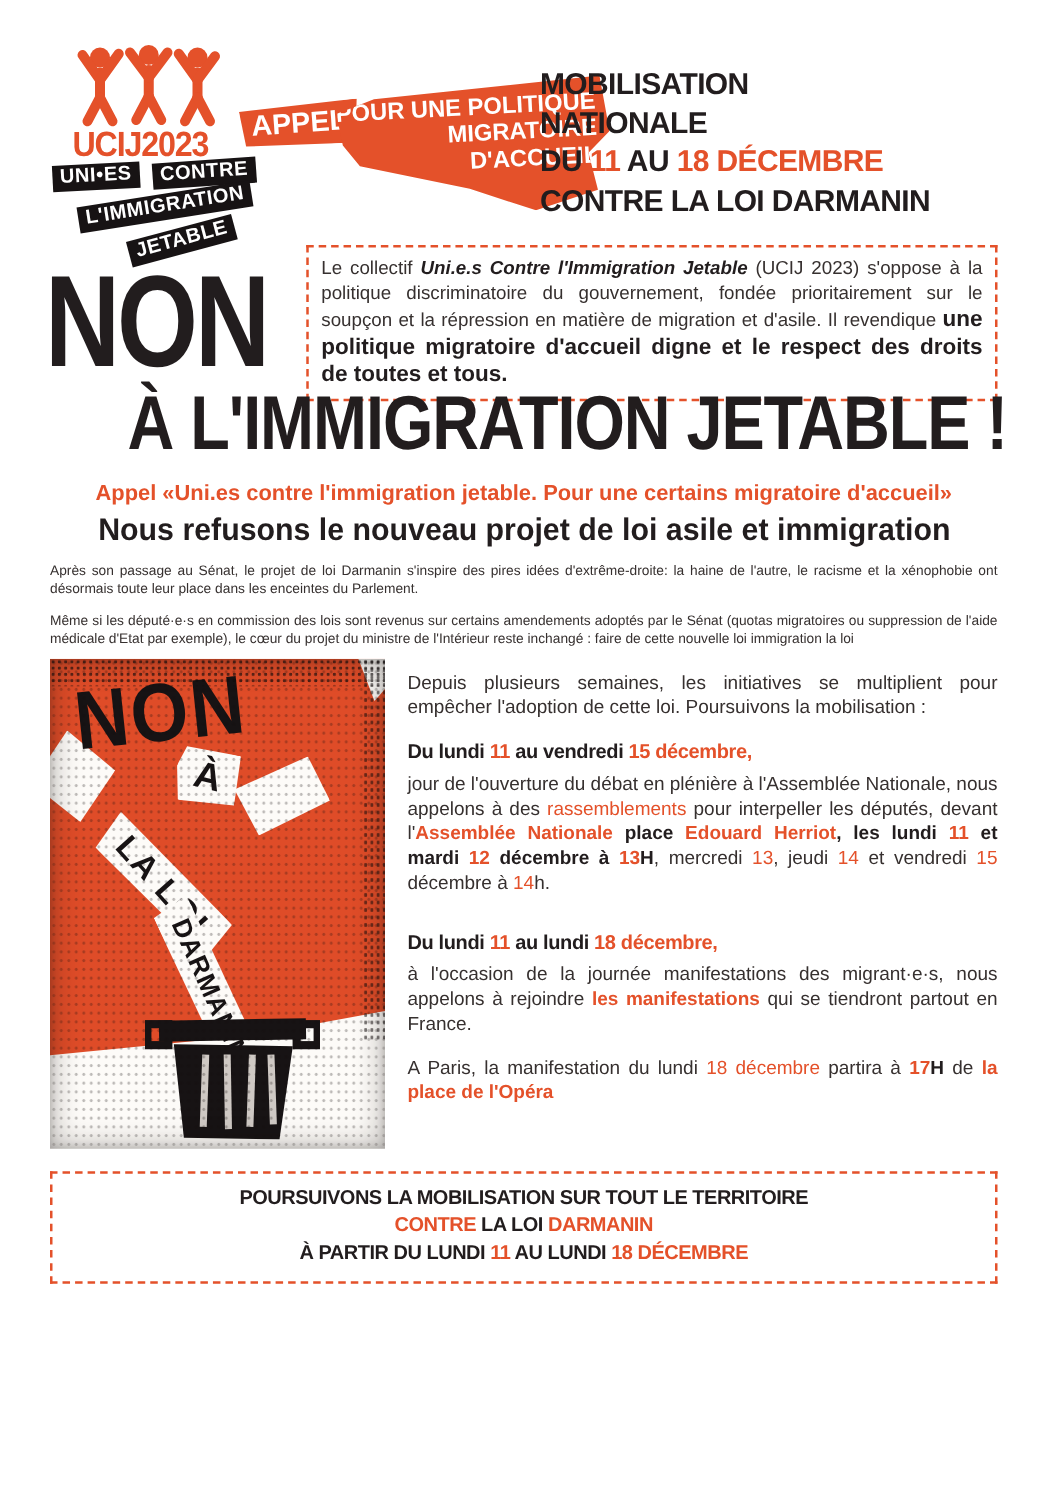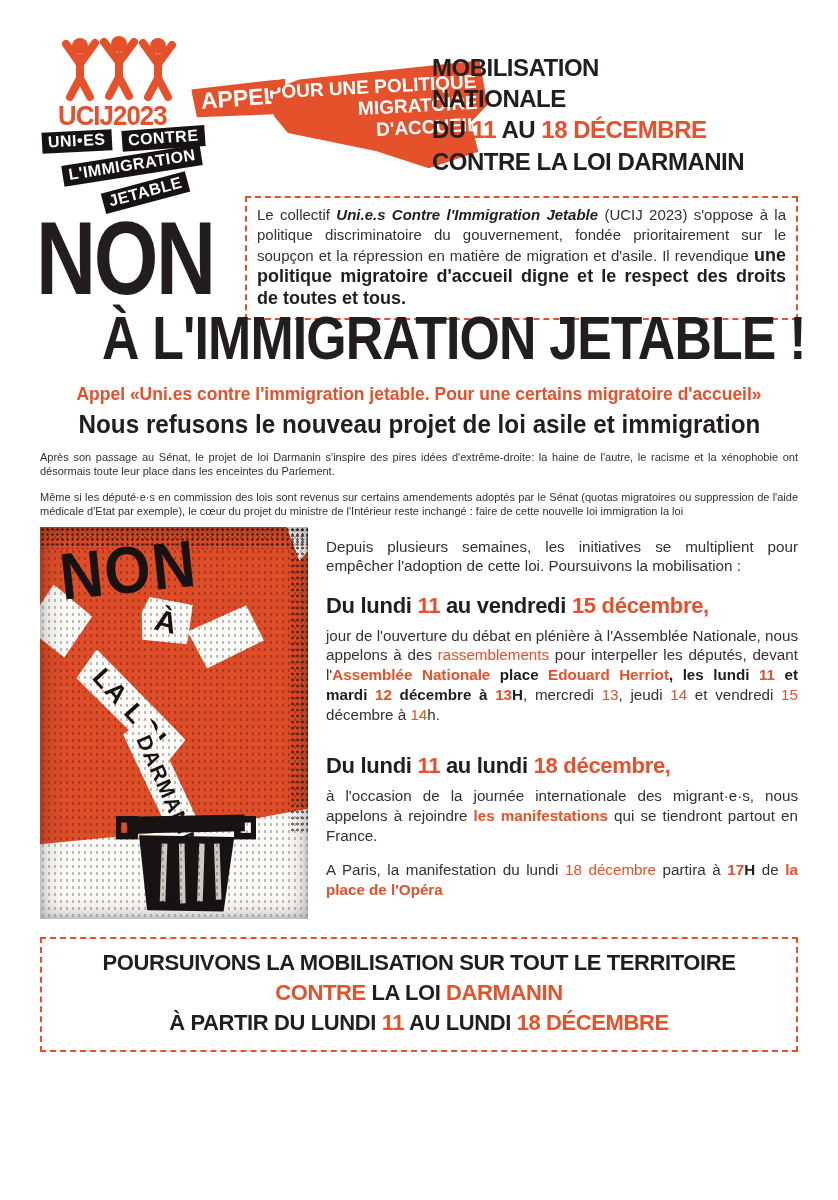--- a/index.html
+++ b/index.html
@@ -90,34 +90,34 @@
         background-size:6px 7px;
         box-shadow:inset 0 0 24px rgba(20,14,12,.7),inset 0 0 7px rgba(20,14,12,.5);}
   .grunge-top{position:absolute;left:0;top:0;right:0;height:22px;pointer-events:none;opacity:.8;
         background-image:radial-gradient(rgba(17,12,12,.8) 1.1px,transparent 1.5px);background-size:5px 5px;}
   .grunge-right{position:absolute;right:0;top:0;width:18px;height:78%;pointer-events:none;opacity:.7;
         background-image:radial-gradient(rgba(17,12,12,.8) 1.1px,transparent 1.5px);background-size:5px 6px;}
 
   .rightcol{flex:1;min-width:0;font-size:15.2px;line-height:1.3;color:var(--body);}
   .quote{font-style:italic;text-align:justify;}
   .depuis{margin-top:10px;text-align:justify;}
-  .rsub{margin-top:16px;font-size:22px;font-weight:700;color:var(--ink);white-space:nowrap;letter-spacing:-.3px;}
+  .rsub{margin-top:16px;font-size:16px;font-weight:700;color:var(--ink);white-space:nowrap;letter-spacing:-.3px;}
   .rpara{margin-top:5px;text-align:justify;}
   .rpara-gap{margin-top:15px;}
 
   
   .sg-o{color:var(--orange);}
   .sg-b{font-weight:700;color:var(--ink);}
   .sg-ob{color:var(--orange);font-weight:700;}
   .sg-bi{font-weight:700;font-style:italic;color:var(--ink);}
   .sg-big{font-weight:700;color:var(--ink);}
 
   
   .footerbox{margin-top:18px;border:2px dashed var(--orange);text-align:center;padding:9px 4px 11px;}
-  .fline{font-size:22px;font-weight:700;color:var(--ink);line-height:1.38;letter-spacing:-.4px;white-space:nowrap;}
+  .fline{font-size:16px;font-weight:700;color:var(--ink);line-height:1.38;letter-spacing:-.4px;white-space:nowrap;}
 </style>
 </head>
 <body>
 
 <div class="page">
   <div class="content">
 
     <div class="top">
 
       <svg class="logo-figs" viewBox="0 0 122 72">
@@ -206,21 +206,21 @@
         <div class="grunge"></div>
         <div class="grunge-top"></div>
         <div class="grunge-right"></div>
       </div>
 
       <div class="rightcol">
         <p class="depuis">Depuis plusieurs semaines, les initiatives se multiplient pour empêcher l'adoption de cette loi. Poursuivons la mobilisation :</p>
         <div class="rsub"><span>Du lundi </span><span class="sg-o">11</span><span> au vendredi </span><span class="sg-o">15 décembre,</span></div>
         <p class="rpara"><span>jour de l'ouverture du débat en plénière à l'Assemblée Nationale, nous appelons à des </span><span class="sg-o">rassemblements</span><span> pour interpeller les députés, devant l'</span><span class="sg-ob">Assemblée Nationale</span><span> </span><span class="sg-b">place</span><span> </span><span class="sg-ob">Edouard Herriot</span><span class="sg-b">, </span><span class="sg-b">les lundi </span><span class="sg-ob">11</span><span class="sg-b"> et mardi </span><span class="sg-ob">12</span><span class="sg-b"> décembre à </span><span class="sg-ob">13</span><span class="sg-b">H</span><span>, mercredi </span><span class="sg-o">13</span><span>, jeudi </span><span class="sg-o">14</span><span> et vendredi </span><span class="sg-o">15</span><span> décembre à </span><span class="sg-o">14</span><span>h.</span></p>
         <div class="rsub" style="margin-top:28px;"><span>Du lundi </span><span class="sg-o">11</span><span> au lundi </span><span class="sg-o">18 décembre,</span></div>
-        <p class="rpara"><span>à l'occasion de la journée internationale des migrant·e·s, nous appelons à rejoindre </span><span class="sg-ob">les manifestations</span><span> qui se tiendront partout en France.</span></p>
+        <p class="rpara"><span>à l'occasion de la journée manifestations des migrant·e·s, nous appelons à rejoindre </span><span class="sg-ob">les manifestations</span><span> qui se tiendront partout en France.</span></p>
         <p class="rpara rpara-gap"><span>A Paris, la manifestation du lundi </span><span class="sg-o">18 décembre</span><span> partira à </span><span class="sg-ob">17</span><span class="sg-b">H</span><span> de </span><span class="sg-ob">la place de l'Opéra</span></p>
       </div>
     </div>
 
     <div class="footerbox">
       <div class="fline">POURSUIVONS LA MOBILISATION SUR TOUT LE TERRITOIRE</div>
       <div class="fline"><span class="sg-o">CONTRE</span><span> LA LOI </span><span class="sg-o">DARMANIN</span></div>
       <div class="fline"><span>À PARTIR DU LUNDI </span><span class="sg-o">11</span><span> AU LUNDI </span><span class="sg-o">18 DÉCEMBRE</span></div>
     </div>
 

